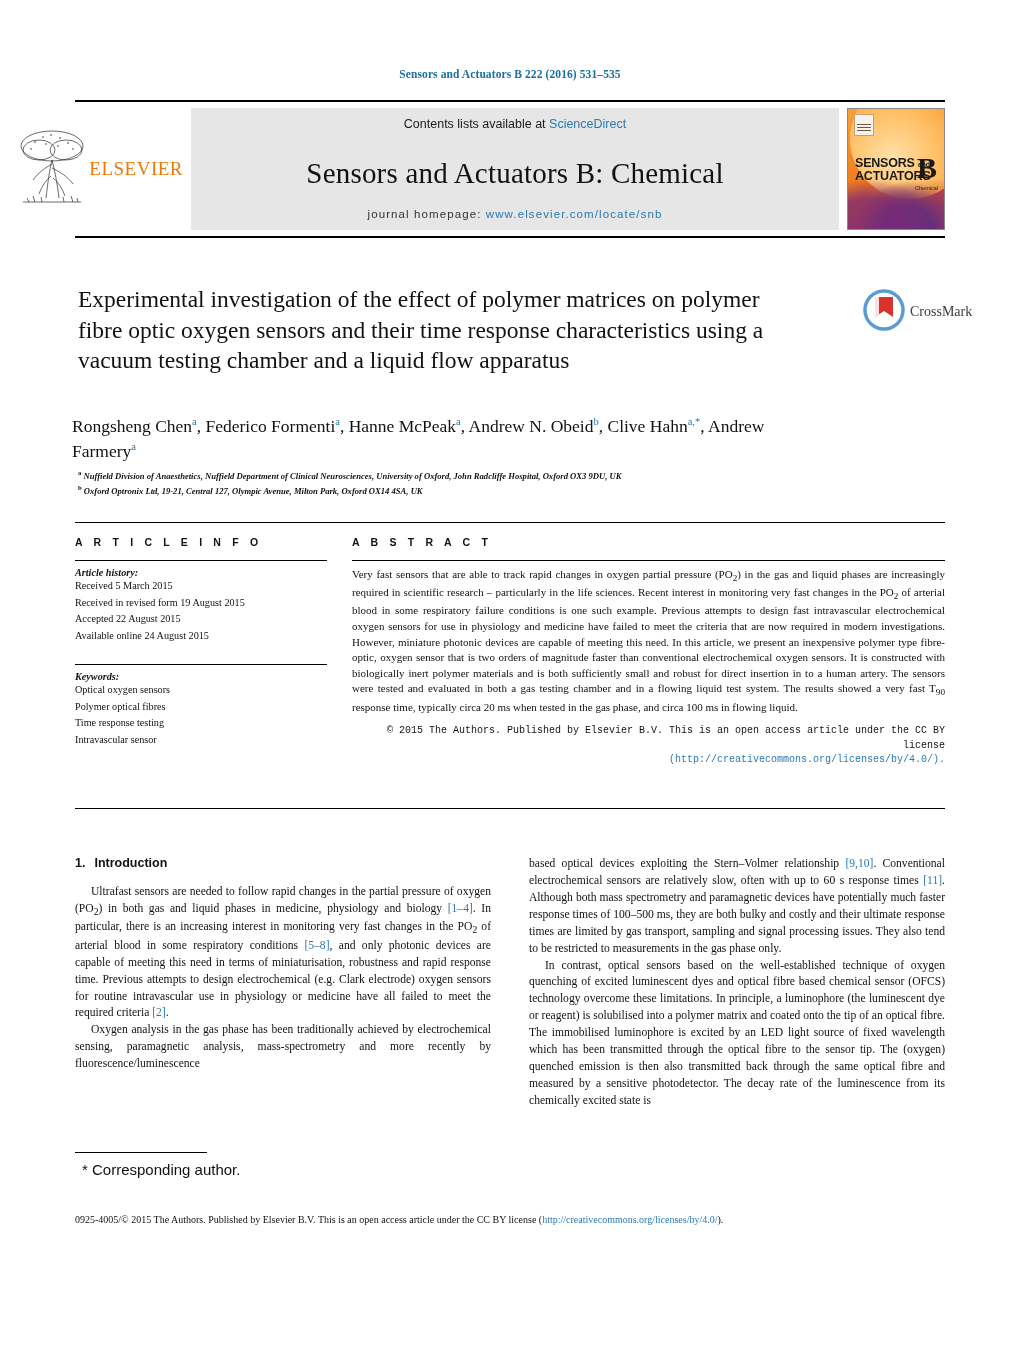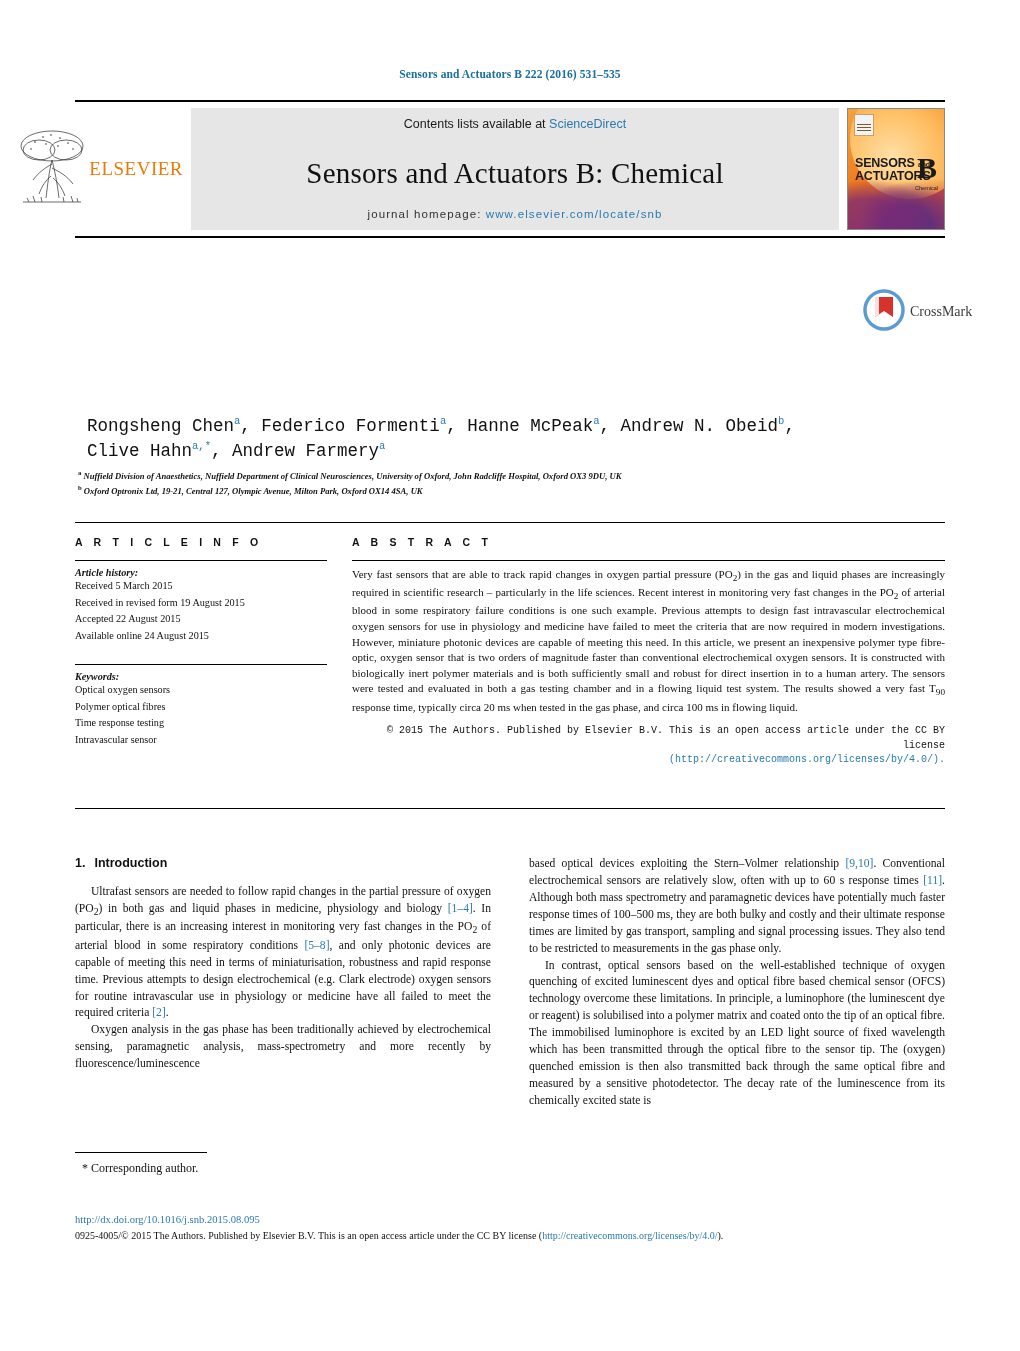--- a/index.html
+++ b/index.html
@@ -185,23 +185,23 @@
   .cm-word {
     font-family: "Liberation Serif", serif;
     font-size: 14px;
     color: #3b3b3b;
     margin-left: 4px;
   }
 
   .authors {
     position: absolute;
     top: 414px;
-    left: 87px;
+    left: 72px;
     width: 760px;
-    font-family: Liberation Mono, monospace;
+    font-family: Liberation Serif, serif;
     font-size: 17.5px;
     line-height: 1.42;
     color: #111;
   }
   .authors sup { color: #2a7ab0; font-size: 10.5px; }
   .affils {
     position: absolute;
     top: 468px;
     left: 78px;
     width: 800px;
@@ -312,22 +312,22 @@
 
   
   .footnote {
     position: absolute;
     top: 1152px;
     left: 75px;
     width: 416px;
   }
   .fn-rule { border-top: 1px solid #000; width: 132px; margin-bottom: 6px; }
   .fn-line {
-    font-family: Liberation Serif, serif;
-    font-size: 12px;
+    font-family: Liberation Sans, sans-serif;
+    font-size: 15px;
     line-height: 1.5;
     color: #111;
     padding-left: 10px;
     text-indent: -3px;
   }
   .fn-line .ital { font-style: italic; }
   .fn-line a { color: #2a7ab0; text-decoration: none; }
 
   
   .page-footer {
@@ -408,20 +408,23 @@
           <div class="l2">ACTUATORS</div>
         </div>
         <div class="cover-b">B</div>
         <div class="cover-chem">Chemical</div>
       </div>
 
     </div>
     <div class="masthead-bottomrule"></div>
   </div>
 
+  <div class="title-block">
+    <h1 class="art-title">Experimental investigation of the effect of polymer matrices on polymer fibre optic oxygen sensors and their time response characteristics using a vacuum testing chamber and a liquid flow apparatus</h1>
+  </div>
 
   <div class="crossmark">
     <span>
       <svg width="44" height="44" viewBox="0 0 44 44" aria-hidden="true">
         <circle cx="22" cy="22" r="20" fill="#ffffff" stroke="#cfd3d6" stroke-width="1"></circle>
         <circle cx="22" cy="22" r="19" fill="none" stroke="#5b9bd5" stroke-width="3.4"></circle>
         <path d="M13 9 h18 v20 l-9 -6 -9 6 z" fill="#d8322c"></path>
         <path d="M13 9 h4 v17.5 l-4 2.5 z" fill="#ffffff" opacity="0.85"></path>
         <path d="M22 30 l7 5 h-14 z" fill="#ffffff"></path>
       </svg>
@@ -488,21 +491,18 @@
 
   <div class="footnote">
     <div class="fn-rule"></div>
     <div class="fn-line">
       <span>*</span>
       <span>Corresponding author.</span>
     </div>
   </div>
 
   <div class="page-footer">
-    <div class="doi-line">
-      <a href="#" style="color:#2a7ab0;text-decoration:none">http://dx.doi.org/10.1016/j.snb.2015.08.095</a>
-    </div>
     <div class="issn-line">
       <span>0925-4005/© 2015 The Authors. Published by Elsevier B.V. This is an open access article under the CC BY license (</span><a href="#">http://creativecommons.org/licenses/by/4.0/</a><span>).</span>
     </div>
   </div>
 
 </div>
 
 </body></html>

